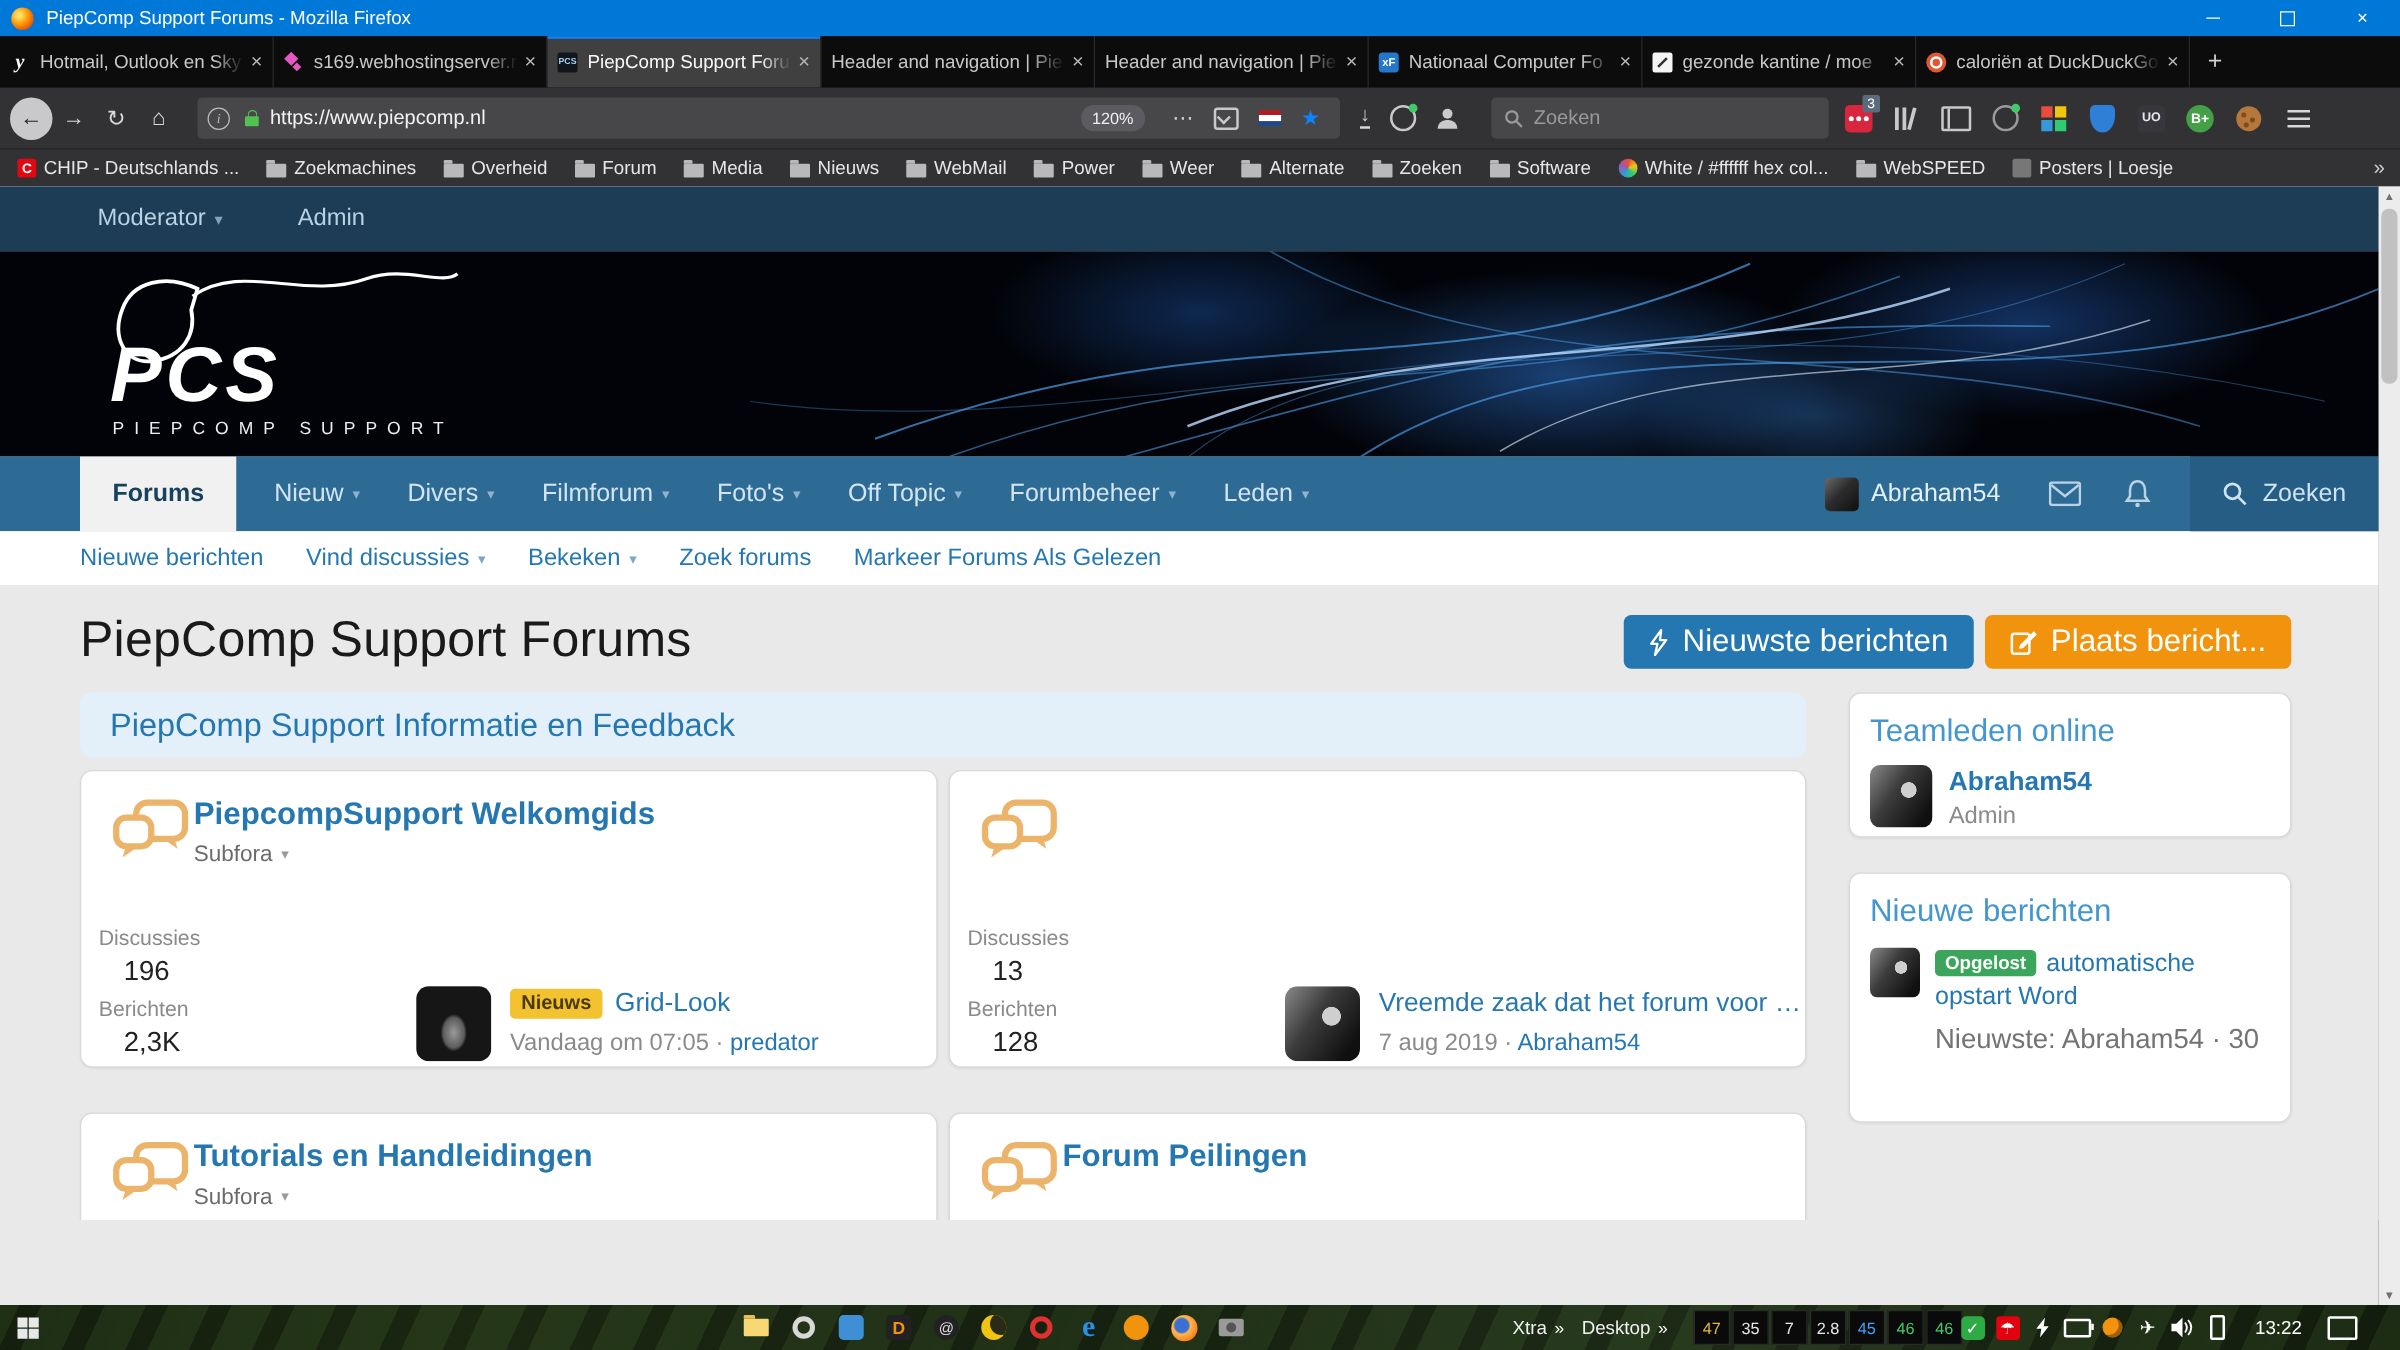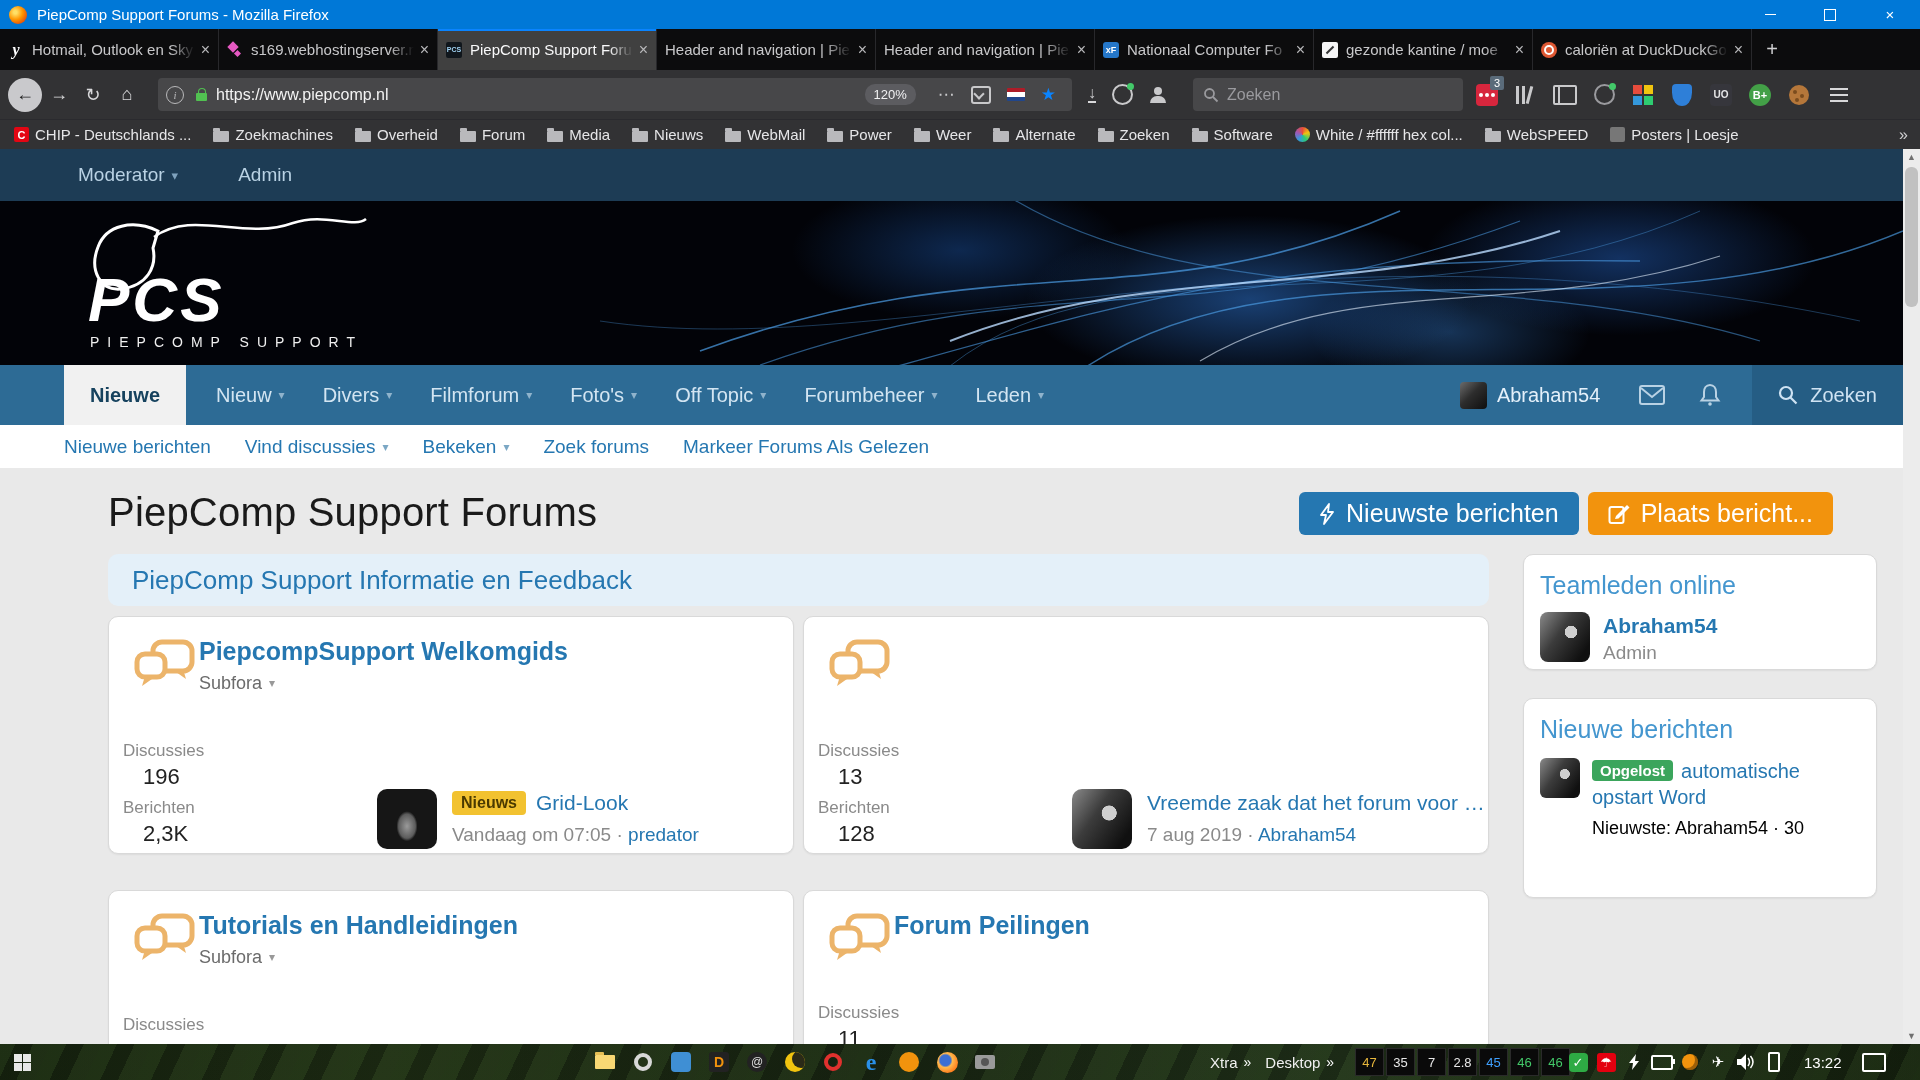--- a/index.html
+++ b/index.html
@@ -133,21 +133,21 @@
   .nav-ico{display:flex;align-items:center;padding:0 17px;}
   .nav-search{background:#255d84;display:flex;align-items:center;padding:0 26px;margin-left:14px;color:#cfe3f3;font-size:20px;gap:12px;}
 
   
   .subnav{height:43px;background:#fff;display:flex;align-items:center;padding-left:64px;box-sizing:border-box;
           color:#2577b1;font-size:19px;}
   .subnav span.link{margin-right:34px;display:flex;align-items:center;}
   .subnav .caret{font-size:12px;margin-left:7px;color:#7ba7c4;}
 
   
-  .content{height:576px;background:#e9e9e9;padding:22px 70px 0 64px;box-sizing:border-box;overflow:hidden;margin-left:44px;}
+  .content{height:508px;background:#e9e9e9;padding:22px 70px 0 64px;box-sizing:border-box;overflow:hidden;}
   .page-head{display:flex;align-items:flex-start;justify-content:space-between;height:64px;}
   .page-title{font-size:40px;color:#1a1a1a;letter-spacing:.2px;}
   .actions{display:flex;gap:9px;margin-top:2px;}
   .btn{height:43px;border-radius:6px;display:flex;align-items:center;gap:11px;padding:0 20px;font-size:25px;color:#fff;}
   .btn-blue{background:#2577b1;}
   .btn-orange{background:#f2930d;}
   .cols{display:flex;gap:34px;}
   .main-col{width:1381px;flex:none;}
   .side-col{width:354px;flex:none;}
 
@@ -186,21 +186,21 @@
   .lo-card{height:150px;margin-bottom:28px;padding:0;}
   .lo-inner{padding:16px 20px 0 20px;}
   .lo-users{color:#2577b1;font-size:20px;margin-top:16px;}
   .lo-footer{position:absolute;left:0;right:0;bottom:0;height:40px;background:#f5f5f5;border-top:1px solid #e2e2e2;
              border-radius:0 0 10px 10px;display:flex;align-items:center;padding-left:20px;color:#7a7a7a;font-size:19px;box-sizing:border-box;}
   .nb-card{height:200px;}
   .nb-row{display:flex;gap:12px;margin-top:14px;}
   .nb-avatar{width:40px;height:40px;border-radius:6px;flex:none;}
   .badge-groen{background:#3ba55c;color:#fff;font-size:15px;font-weight:bold;border-radius:4px;padding:2px 8px;margin-right:8px;display:inline-block;vertical-align:2px;}
   .nb-link{color:#2577b1;font-size:20px;line-height:1.3;}
-  .nb-meta{color:#000000;font-size:18px;margin-top:8px;}
+  .nb-meta{color:#737373;font-size:22px;margin-top:8px;}
 
   
   .taskbar{position:absolute;top:1044px;left:0;width:1920px;height:36px;
      background:linear-gradient(90deg,#16220f,#1e2c14 20%,#182412 45%,#20301a 70%,#141f0e 100%);
      color:#fff;}
   .taskbar::before{content:"";position:absolute;inset:0;opacity:.5;
      background:repeating-linear-gradient(115deg,rgba(70,110,45,.35) 0 14px,rgba(10,18,6,.4) 14px 30px,rgba(90,130,60,.25) 30px 46px);}
   .tb{position:absolute;top:0;height:36px;display:flex;align-items:center;}
   .startflag{display:grid;grid-template-columns:8px 8px;grid-template-rows:8px 8px;gap:1px;margin-left:14px;}
   .startflag i{background:#e8e8e8;}
@@ -480,21 +480,21 @@
       <svg width="360" height="140" viewBox="0 0 360 140" style="position:absolute;left:58px;top:14px">
         <path d="M100,16 C75,4 48,10 40,32 C31,55 42,76 63,74 C89,71 99,52 95,33 Z" fill="none" stroke="#fff" stroke-width="3"></path>
         <path d="M96,22 C135,-6 185,26 235,8 C266,-3 296,14 308,4" fill="none" stroke="#fff" stroke-width="2.5"></path>
         <text x="30" y="106" fill="#fff" font-size="62" font-weight="bold" font-style="italic" letter-spacing="3" font-family="Liberation Sans, sans-serif">PCS</text>
         <text x="32" y="132" fill="#efefef" font-size="14" letter-spacing="8" font-family="Liberation Sans, sans-serif">PIEPCOMP SUPPORT</text>
       </svg>
     </div>
 
     <div class="mainnav">
       <div class="nav-item active">
-          <span>Nieuwe</span>
+          <span>Forums</span>
         </div>
       <div class="nav-item">
           <span>Nieuw</span>
           <span class="caret">▾</span>
         </div>
       <div class="nav-item">
           <span>Divers</span>
           <span class="caret">▾</span>
         </div>
       <div class="nav-item">

